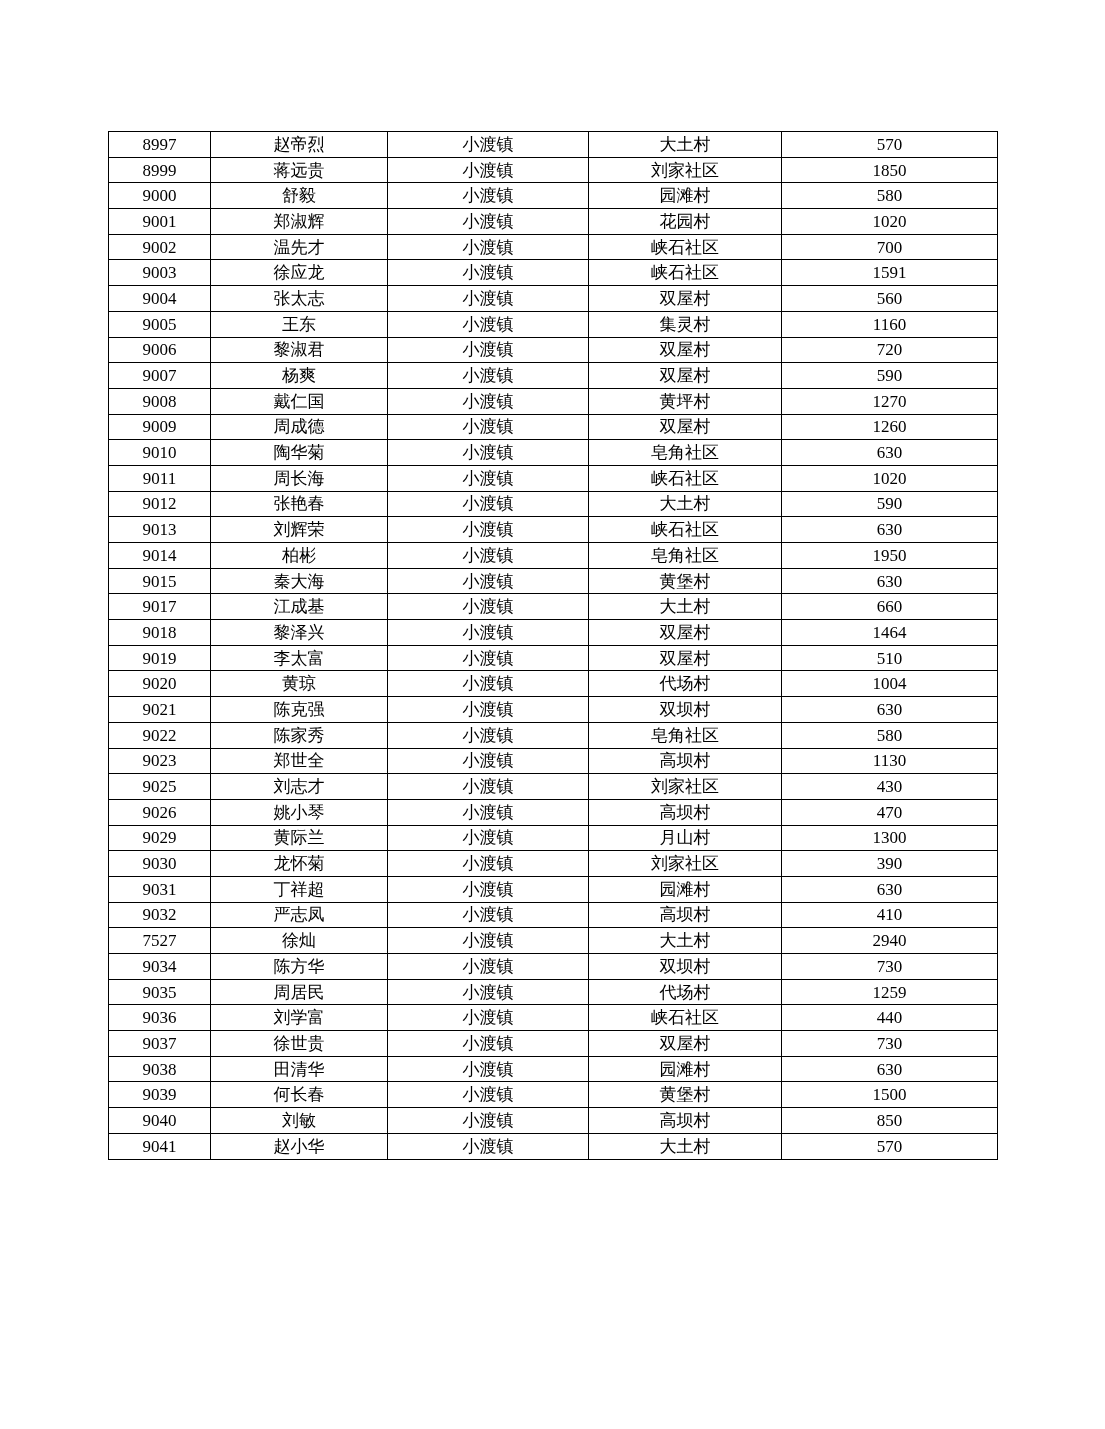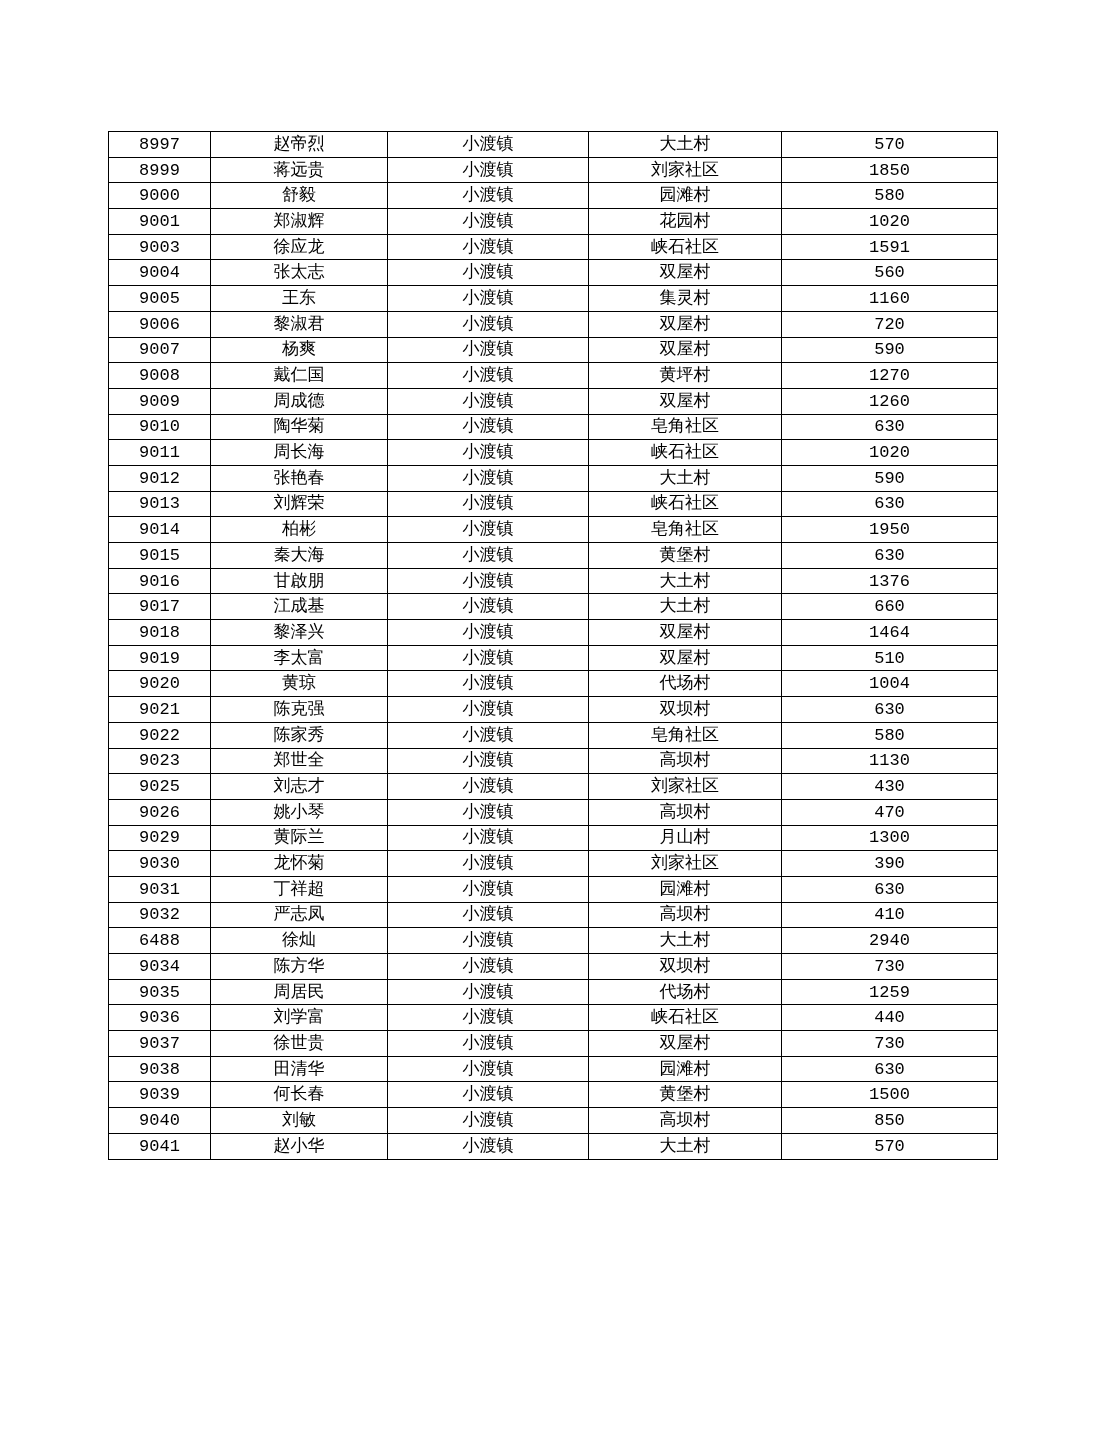--- a/index.html
+++ b/index.html
@@ -23,21 +23,20 @@
     background: #ffffff;
   }
   .table-wrap {
     position: absolute;
     left: 108px;
     top: 131px;
   }
   table.records {
     border-collapse: collapse;
     table-layout: fixed;
-    font-family: Liberation Mono, monospace;
   }
   table.records td {
     border: 1px solid #000000;
     height: 24.7px;
     text-align: center;
     vertical-align: middle;
     font-size: 17px;
     line-height: 1;
     padding: 0;
     overflow: hidden;
@@ -80,20 +79,27 @@
             <td>580</td>
           </tr>
           <tr>
             <td>9001</td>
             <td>郑淑辉</td>
             <td>小渡镇</td>
             <td>花园村</td>
             <td>1020</td>
           </tr>
           <tr>
+            <td>9002</td>
+            <td>温先才</td>
+            <td>小渡镇</td>
+            <td>峡石社区</td>
+            <td>700</td>
+          </tr>
+          <tr>
             <td>9003</td>
             <td>徐应龙</td>
             <td>小渡镇</td>
             <td>峡石社区</td>
             <td>1591</td>
           </tr>
           <tr>
             <td>9004</td>
             <td>张太志</td>
             <td>小渡镇</td>
@@ -171,27 +177,20 @@
             <td>1950</td>
           </tr>
           <tr>
             <td>9015</td>
             <td>秦大海</td>
             <td>小渡镇</td>
             <td>黄堡村</td>
             <td>630</td>
           </tr>
           <tr>
-            <td>9016</td>
-            <td>甘啟朋</td>
-            <td>小渡镇</td>
-            <td>大土村</td>
-            <td>1376</td>
-          </tr>
-          <tr>
             <td>9017</td>
             <td>江成基</td>
             <td>小渡镇</td>
             <td>大土村</td>
             <td>660</td>
           </tr>
           <tr>
             <td>9018</td>
             <td>黎泽兴</td>
             <td>小渡镇</td>
@@ -269,21 +268,21 @@
             <td>630</td>
           </tr>
           <tr>
             <td>9032</td>
             <td>严志凤</td>
             <td>小渡镇</td>
             <td>高坝村</td>
             <td>410</td>
           </tr>
           <tr>
-            <td>6488</td>
+            <td>7527</td>
             <td>徐灿</td>
             <td>小渡镇</td>
             <td>大土村</td>
             <td>2940</td>
           </tr>
           <tr>
             <td>9034</td>
             <td>陈方华</td>
             <td>小渡镇</td>
             <td>双坝村</td>

